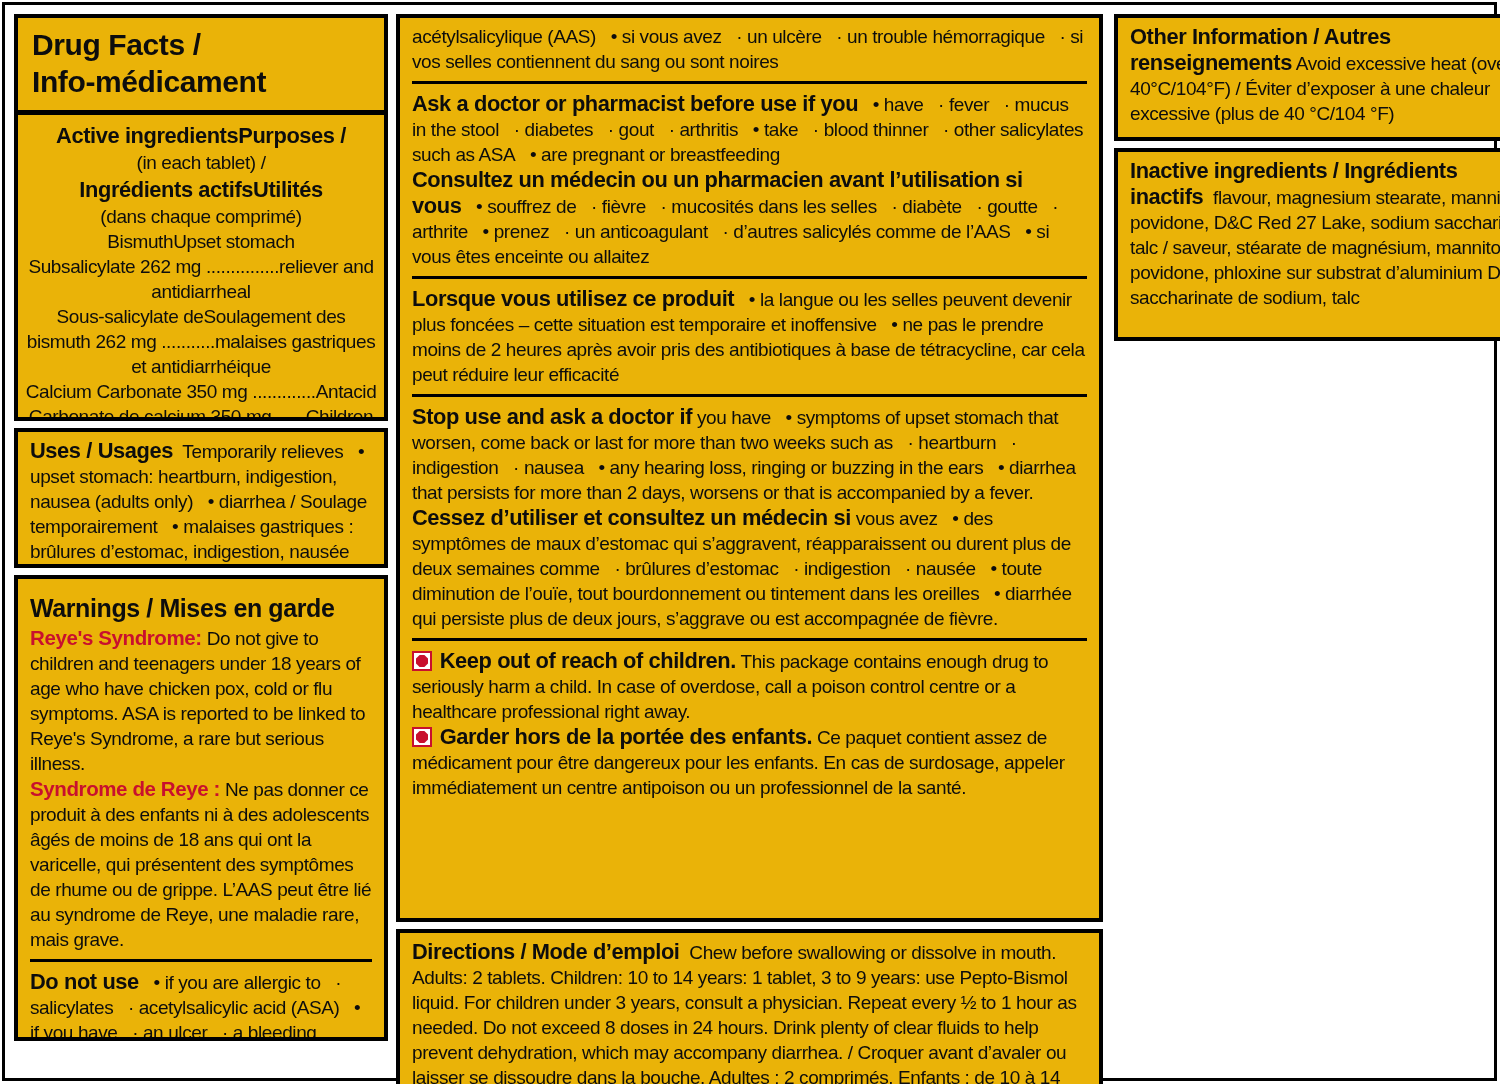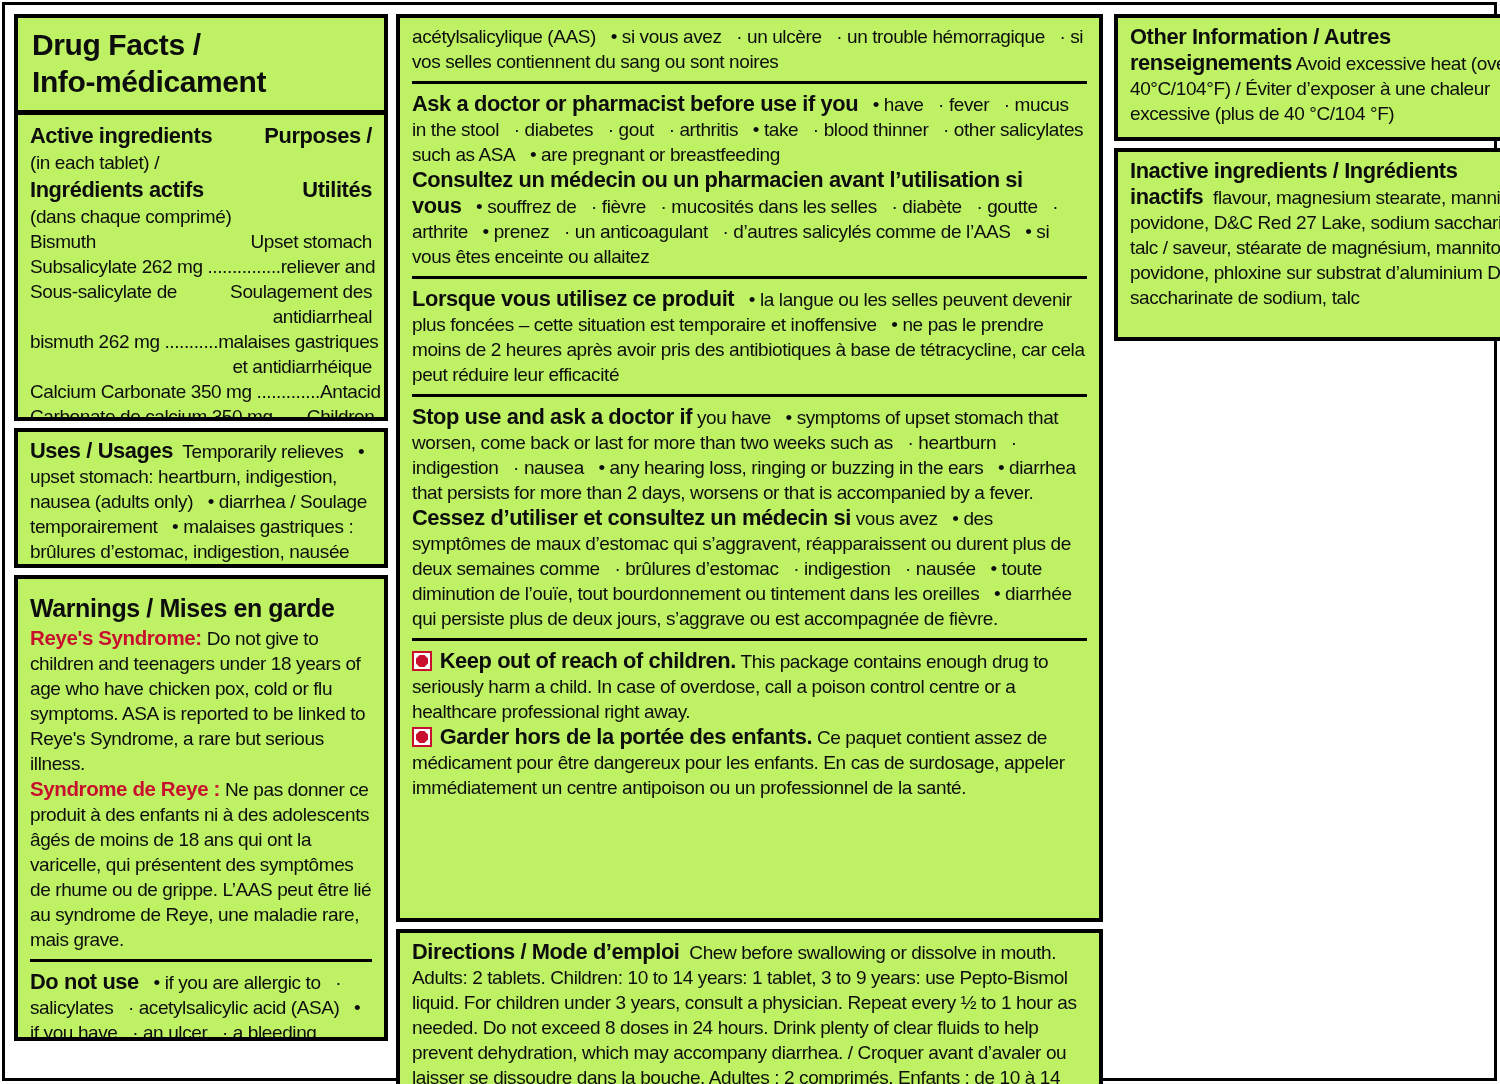--- a/index.html
+++ b/index.html
@@ -5,30 +5,30 @@
   html,body{margin:0;padding:0;background:#fff;}
   #stage{position:relative;width:1500px;height:1084px;background:#fff;overflow:hidden;
          font-family:"Liberation Sans","DejaVu Sans",sans-serif;color:#0d0d0d;
          font-size:19px;letter-spacing:-0.4px;line-height:25px;}
   #stage *{box-sizing:border-box;}
   .outer-frame{position:absolute;left:2px;top:2px;right:3px;bottom:3px;border:3px solid #000;}
   .col{position:absolute;top:14px;}
   .col-left{left:14px;width:374px;}
   .col-mid{left:396px;width:707px;}
   .col-right{left:1114px;width:434px;}
-  .box{border:4px solid #000;background:#bef264;overflow:hidden;}
+  .box{border:4px solid #000;background:#eab308;overflow:hidden;}
   .pad{padding:6px 12px 8px 12px;}
   p{margin:0;white-space:pre-wrap;}
   .rb{font-weight:700;font-size:1.15em;}
   .rr{font-weight:700;font-size:1.08em;color:#C8102E;}
   .heading{font-weight:700;font-size:25px;line-height:30px;margin:8px 0 2px 0;}
   .title-sec{padding:8px 14px 10px 14px;font-weight:700;font-size:30px;line-height:37px;}
   .divider{border-top:5px solid #000;}
   .rule{border:none;border-top:3px solid #000;margin:7px 0;}
-  .ln{display:flex;justify-content:space-between;white-space:nowrap;}
+  .ln{display:flex;justify-content:center;white-space:nowrap;}
   .ln.b{font-weight:700;font-size:1.15em;line-height:29px;}
   .ln .r{text-align:right;}
   .left-box1{height:407px;}
   .left-box2{height:140px;margin-top:7px;}
   .left-box3{height:466px;margin-top:7px;}
   .mid-box1{height:908px;}
   .mid-box2{height:247px;margin-top:7px;}
   .right-box1{height:127px;}
   .right-box2{height:193px;margin-top:7px;}
   .stop-icon{display:inline-block;width:20px;height:20px;border:2px solid #C8102E;
@@ -68,26 +68,26 @@
           </div>
         <div class="ln">
             <span class="l">Bismuth</span>
             <span class="r">Upset stomach</span>
           </div>
         <div class="ln">
             <span class="l">Subsalicylate 262 mg ...............</span>
             <span class="r">reliever and</span>
           </div>
         <div class="ln">
+            <span class="l"></span>
+            <span class="r">antidiarrheal</span>
+          </div>
+        <div class="ln">
             <span class="l">Sous-salicylate de</span>
             <span class="r">Soulagement des</span>
-          </div>
-        <div class="ln">
-            <span class="l"></span>
-            <span class="r">antidiarrheal</span>
           </div>
         <div class="ln">
             <span class="l">bismuth 262 mg ...........</span>
             <span class="r">malaises gastriques</span>
           </div>
         <div class="ln">
             <span class="l"></span>
             <span class="r">et antidiarrhéique</span>
           </div>
         <div class="ln">

